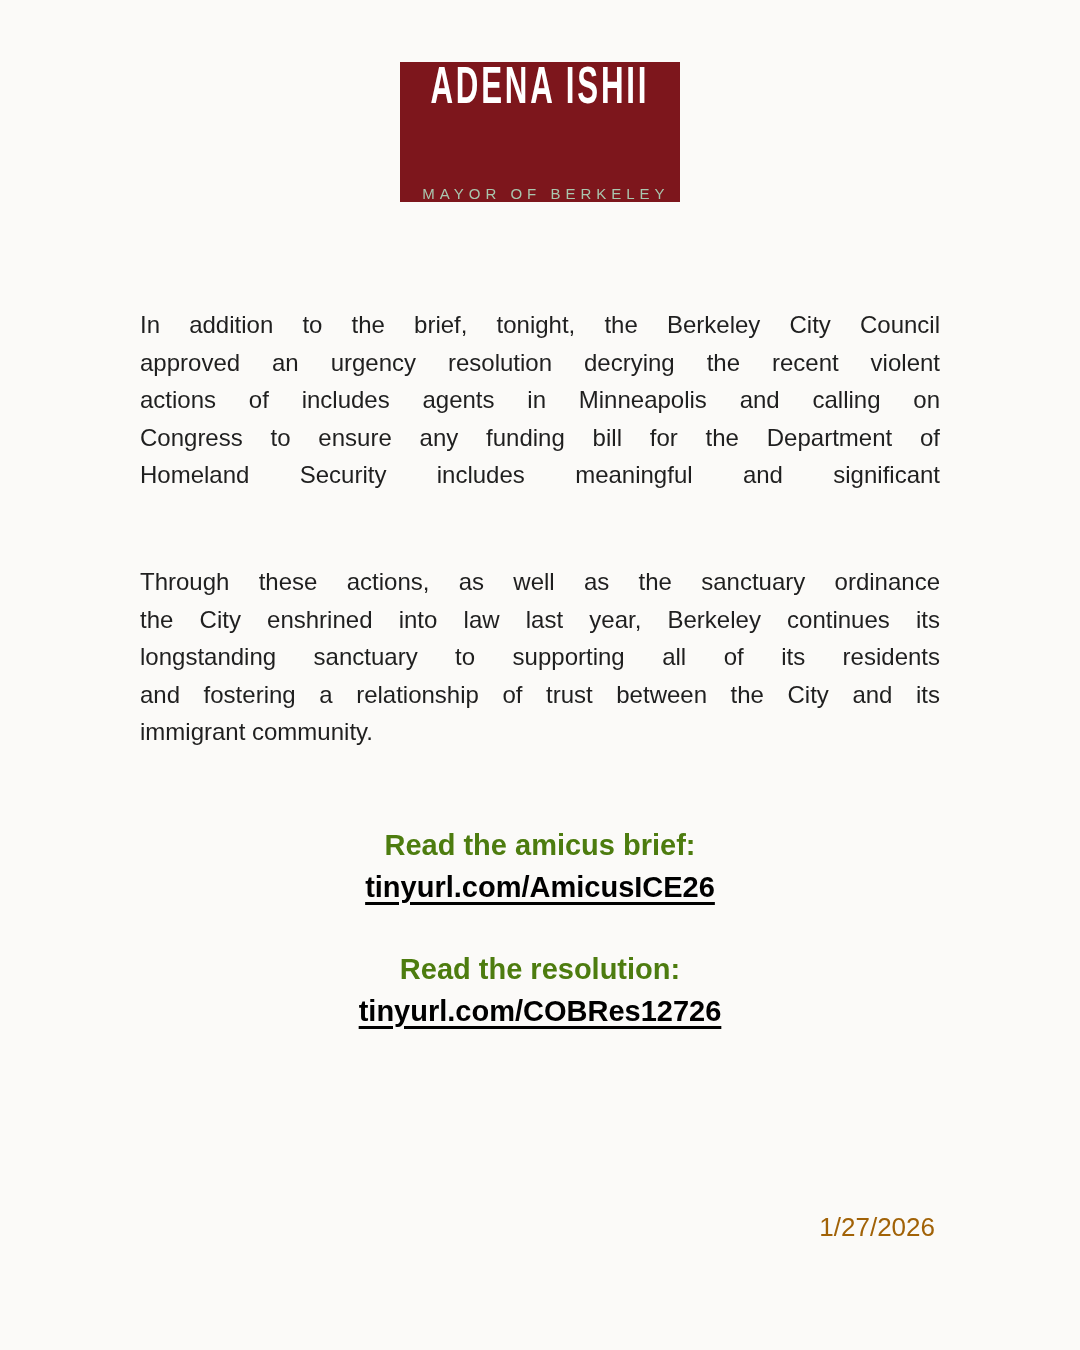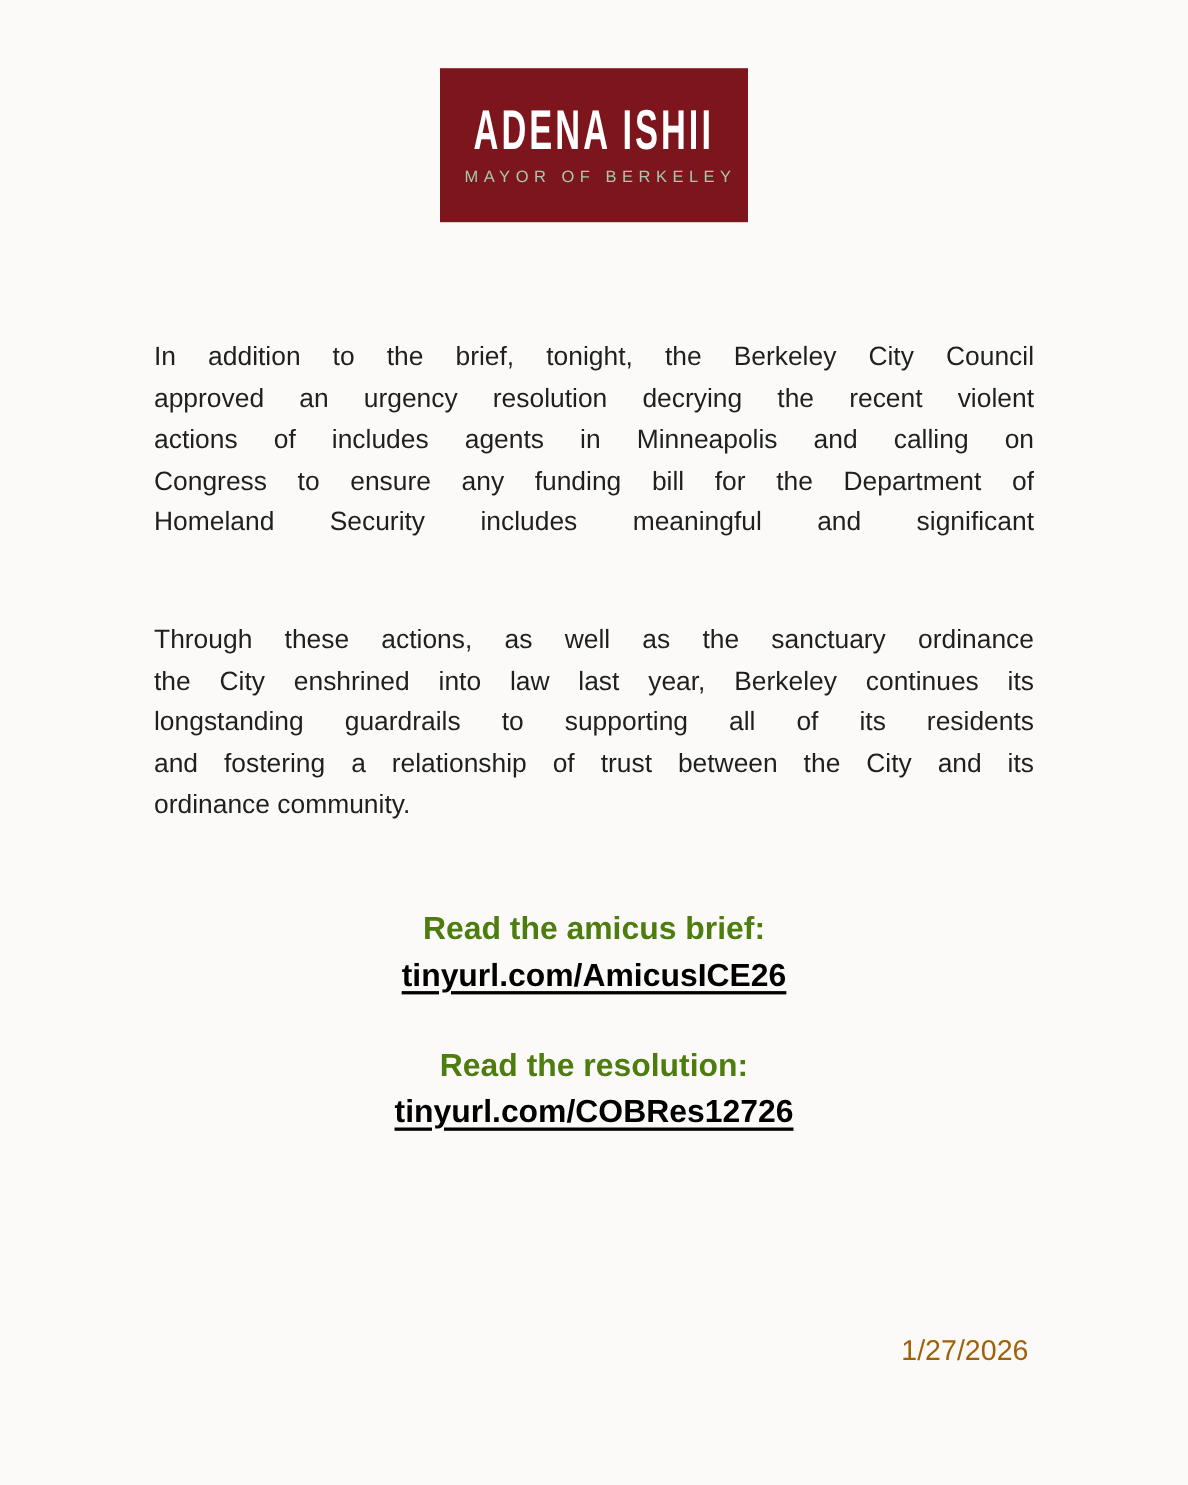--- a/index.html
+++ b/index.html
@@ -21,21 +21,21 @@
   .logo {
     position: absolute;
     left: 400px;
     top: 62px;
     width: 280px;
     height: 140px;
     background: #7d161c;
     display: flex;
     flex-direction: column;
     align-items: center;
-    justify-content: center;
+    justify-content: space-between;
     text-align: center;
   }
   .logo-name {
     color: #ffffff;
     font-weight: bold;
     font-size: 34px;
     letter-spacing: 3px;
     transform: scale(0.92, 1.5);
     transform-origin: center;
     white-space: nowrap;
@@ -124,23 +124,23 @@
     <div class="jline">In addition to the brief, tonight, the Berkeley City Council</div>
     <div class="jline">approved an urgency resolution decrying the recent violent</div>
     <div class="jline">actions of includes agents in Minneapolis and calling on</div>
     <div class="jline">Congress to ensure any funding bill for the Department of</div>
     <div class="jline">Homeland Security includes meaningful and significant</div>
   </div>
 
   <div class="para p2">
     <div class="jline">Through these actions, as well as the sanctuary ordinance</div>
     <div class="jline">the City enshrined into law last year, Berkeley continues its</div>
-    <div class="jline">longstanding guardrails to supporting all of its residents</div>
+    <div class="jline">longstanding sanctuary to supporting all of its residents</div>
     <div class="jline">and fostering a relationship of trust between the City and its</div>
-    <div class="jline jlast">ordinance community.</div>
+    <div class="jline jlast">immigrant community.</div>
   </div>
 
   <div class="links">
     <div class="link-heading">Read the amicus brief:</div>
     <a class="link-url">tinyurl.com/AmicusICE26</a>
     <div class="link-gap"></div>
     <div class="link-heading">Read the resolution:</div>
     <a class="link-url">tinyurl.com/COBRes12726</a>
   </div>
 

